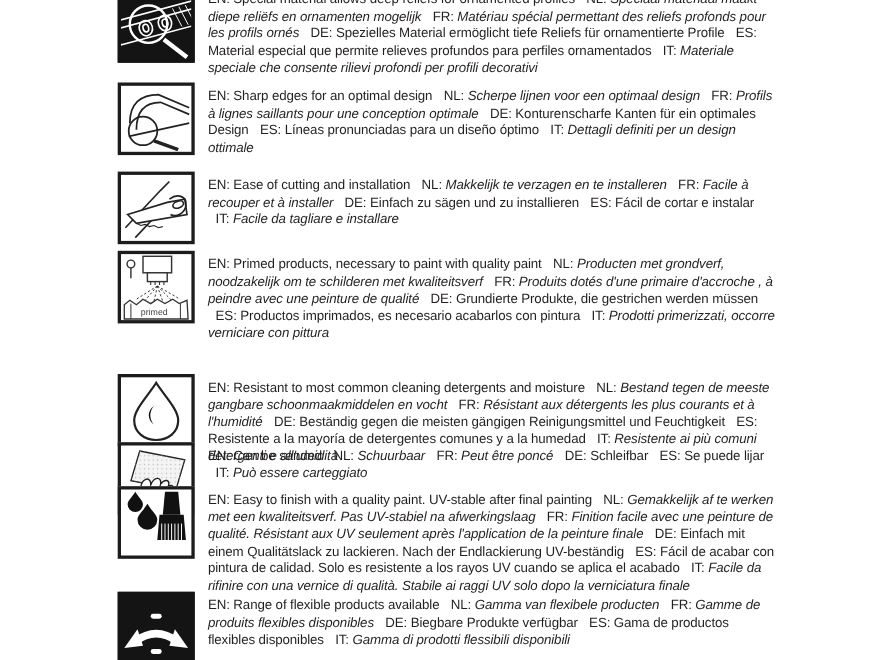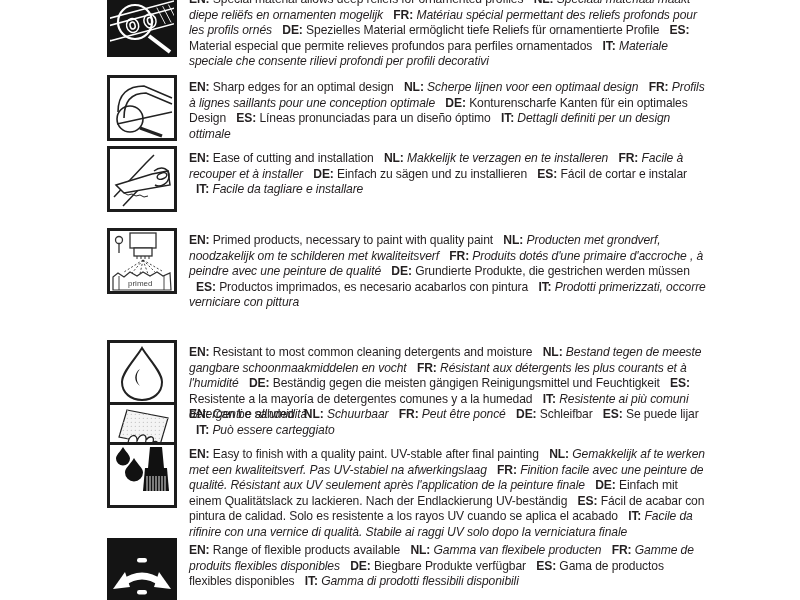--- a/index.html
+++ b/index.html
@@ -14,21 +14,21 @@
   .feature-row{
     position:absolute;
     left:107px;
     display:flex;
     align-items:flex-start;
     gap:12px;
     width:612px;
   }
   .feature-row:nth-of-type(1){top:-13px;}
   .feature-row:nth-of-type(2){top:75px;}
-  .feature-row:nth-of-type(3){top:146px;}
+  .feature-row:nth-of-type(3){top:156px;}
   .feature-row:nth-of-type(4){top:228px;}
   .feature-row:nth-of-type(5){top:304px;margin-top:36px;}
   .feature-row:nth-of-type(6){top:402px;}
   .feature-row:nth-of-type(7){top:442px;}
   .feature-row:nth-of-type(8){top:538px;}
   .icon-box{
     flex:none;
     width:70px;height:66px;
     box-sizing:border-box;
     border:3px solid #1c1c1c;
@@ -45,21 +45,21 @@
   .feature-text{
     width:518px;
     padding-top:5px;
     font-size:12.1px;
     line-height:15.6px;
     letter-spacing:-0.1px;
     text-align:left;
   }
   .seg{display:inline;}
   .seg:not(:first-child) .lbl{margin-left:7px;}
-  .lbl{font-weight:bold;font-style:normal;}
+  .lbl{font-weight:normal;font-style:normal;}
   .txt.italic{font-style:italic;}
 </style>
 </head>
 <body>
 
 <div id="page">
     <div class="feature-row">
       <span class="icon-box inverted">
         <svg viewBox="0 0 64 64" xmlns="http://www.w3.org/2000/svg">
           <g stroke="#ffffff" fill="none" stroke-width="1.5" transform="rotate(-15 32 32)">

